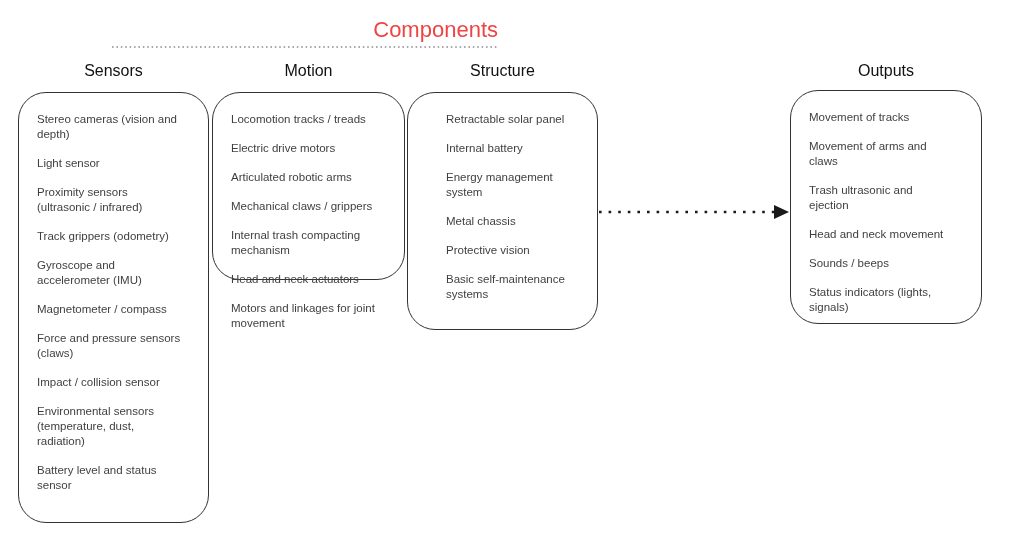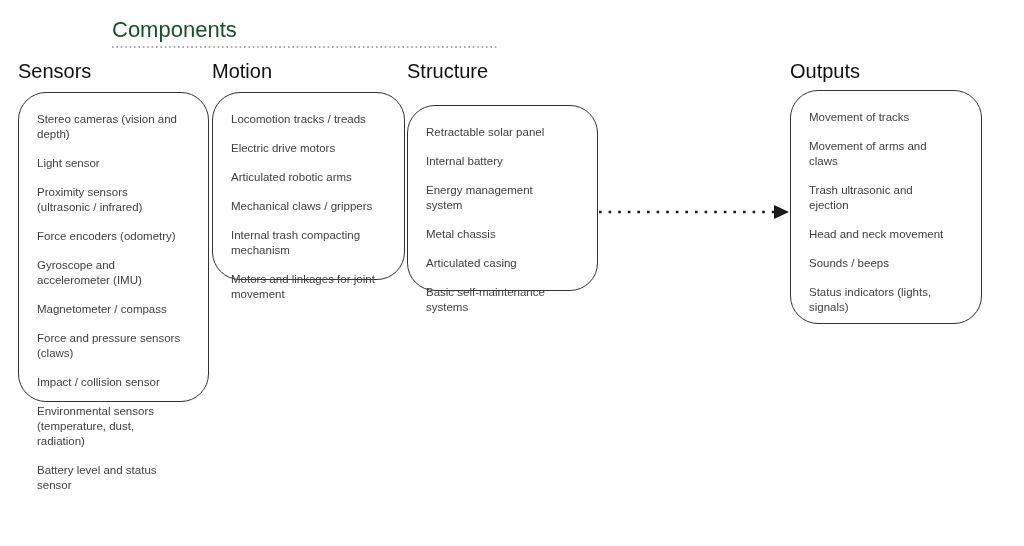--- a/index.html
+++ b/index.html
@@ -9,52 +9,52 @@
     height: 546px;
     background: #ffffff;
     font-family: "Liberation Sans", sans-serif;
     overflow: hidden;
   }
   .diagram-title {
     position: absolute;
     left: 112px;
     top: 17px;
     width: 386px;
-    text-align: left;
+    text-align: right;
     font-size: 22px;
     line-height: 26px;
-    color: #14532d;
+    color: #ef4444;
   }
   .title-underline {
     position: absolute;
     left: 112px;
     top: 45px;
   }
   .col-heading {
     position: absolute;
     top: 58px;
-    text-align: left;
-    font-size: 20px;
+    text-align: center;
+    font-size: 16px;
     line-height: 26px;
     color: #111111;
   }
   #heading-sensors   { left: 18px;  width: 191px; }
   #heading-motion    { left: 212px; width: 193px; }
   #heading-structure { left: 407px; width: 191px; }
   #heading-outputs   { left: 790px; width: 192px; }
   .box {
     position: absolute;
     box-sizing: border-box;
     border: 1.6px solid #333333;
     border-radius: 28px;
     background: #ffffff;
   }
-  #box-sensors   { left: 18px;  top: 92px; width: 191px; height: 310px; }
+  #box-sensors   { left: 18px;  top: 92px; width: 191px; height: 431px; }
   #box-motion    { left: 212px; top: 92px; width: 193px; height: 188px; }
-  #box-structure { left: 407px; top: 105px; width: 191px; height: 186px; }
+  #box-structure { left: 407px; top: 92px; width: 191px; height: 238px; padding-left: 20px; }
   #box-outputs   { left: 790px; top: 90px; width: 192px; height: 234px; }
   .box ul {
     list-style: none;
     margin: 0;
     padding: 19px 8px 0 18px;
   }
   .box li {
     font-size: 11.5px;
     line-height: 15px;
     color: #3f3f3f;
@@ -83,21 +83,21 @@
   <div class="col-heading" id="heading-structure">Structure</div>
   <div class="col-heading" id="heading-outputs">Outputs</div>
 
   <div class="box" id="box-sensors">
     <ul>
       <li>Stereo cameras (vision and
 depth)</li>
       <li>Light sensor</li>
       <li>Proximity sensors
 (ultrasonic / infrared)</li>
-      <li>Force encoders (odometry)</li>
+      <li>Track grippers (odometry)</li>
       <li>Gyroscope and
 accelerometer (IMU)</li>
       <li>Magnetometer / compass</li>
       <li>Force and pressure sensors
 (claws)</li>
       <li>Impact / collision sensor</li>
       <li>Environmental sensors
 (temperature, dust,
 radiation)</li>
       <li>Battery level and status
@@ -106,33 +106,34 @@
   </div>
 
   <div class="box" id="box-motion">
     <ul>
       <li>Locomotion tracks / treads</li>
       <li>Electric drive motors</li>
       <li>Articulated robotic arms</li>
       <li>Mechanical claws / grippers</li>
       <li>Internal trash compacting
 mechanism</li>
+      <li>Head and neck actuators</li>
       <li>Motors and linkages for joint
 movement</li>
     </ul>
   </div>
 
   <div class="box" id="box-structure">
     <ul>
       <li>Retractable solar panel</li>
       <li>Internal battery</li>
       <li>Energy management
 system</li>
       <li>Metal chassis</li>
-      <li>Articulated casing</li>
+      <li>Protective vision</li>
       <li>Basic self-maintenance
 systems</li>
     </ul>
   </div>
 
   <div class="box" id="box-outputs">
     <ul>
       <li>Movement of tracks</li>
       <li>Movement of arms and
 claws</li>

